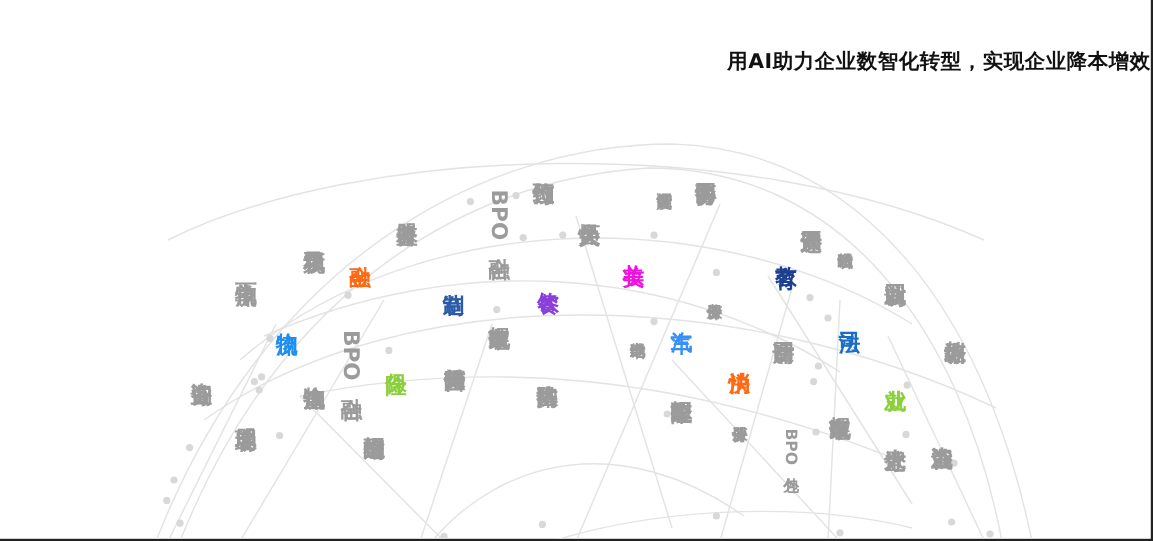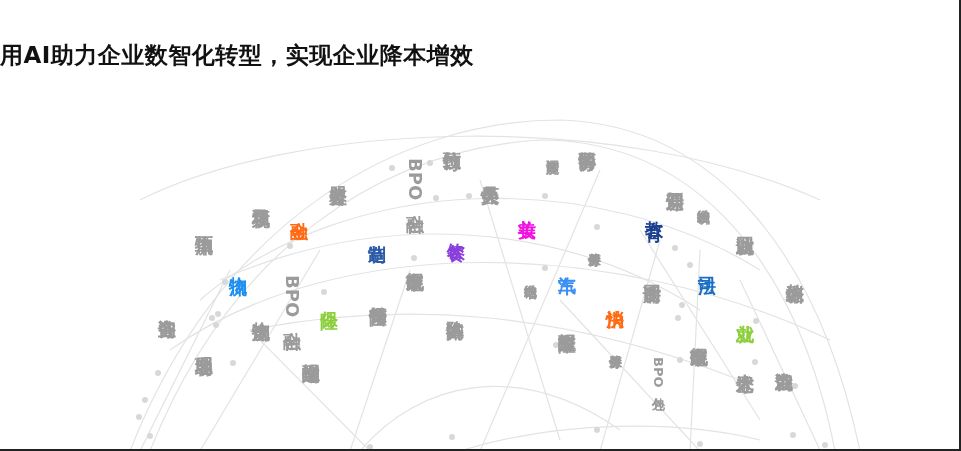--- a/index.html
+++ b/index.html
@@ -8,21 +8,21 @@
       font-family: "DejaVu Sans", "Liberation Sans", sans-serif;
       position: relative;
     }
     .frame {
       position: absolute; left: 0; top: 0; width: 959px; height: 449px;
       border-right: 2px solid #222; border-bottom: 2px solid #222;
       background: #fff; overflow: hidden;
     }
     .title {
       position: absolute; left: 0; width: 959px; top: 40px;
-      text-align: left; font-size: 23px; font-weight: bold; color: #111;
+      text-align: right; font-size: 17px; font-weight: bold; color: #111;
       letter-spacing: 0.5px;
     }
     .globe { position: absolute; left: 0; top: 0; width: 961px; height: 451px; }
     .item {
       position: absolute; writing-mode: vertical-rl; text-orientation: upright;
       font-weight: bold; color: #9b9b9b; font-size: 18px; line-height: 1;
       letter-spacing: 0px; white-space: nowrap;
     }
     .item.small { font-size: 13px; }
     .item.cat { font-size: 18px; }

